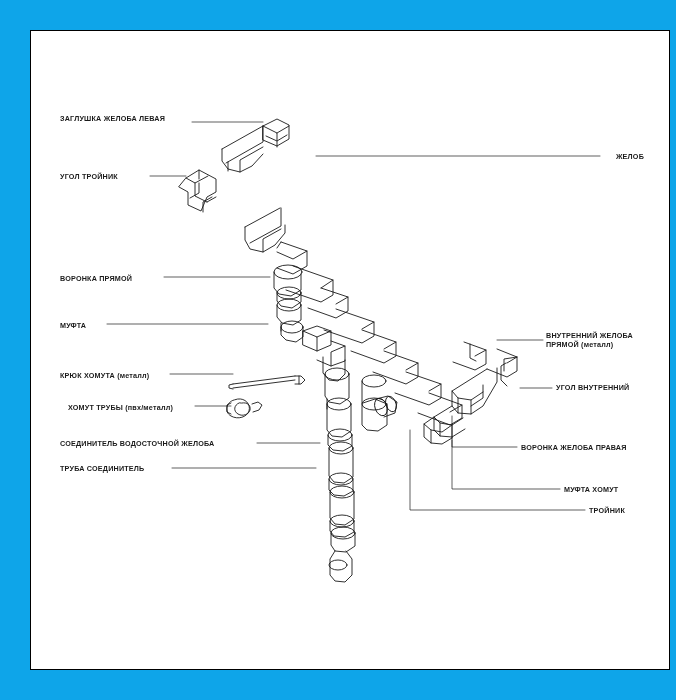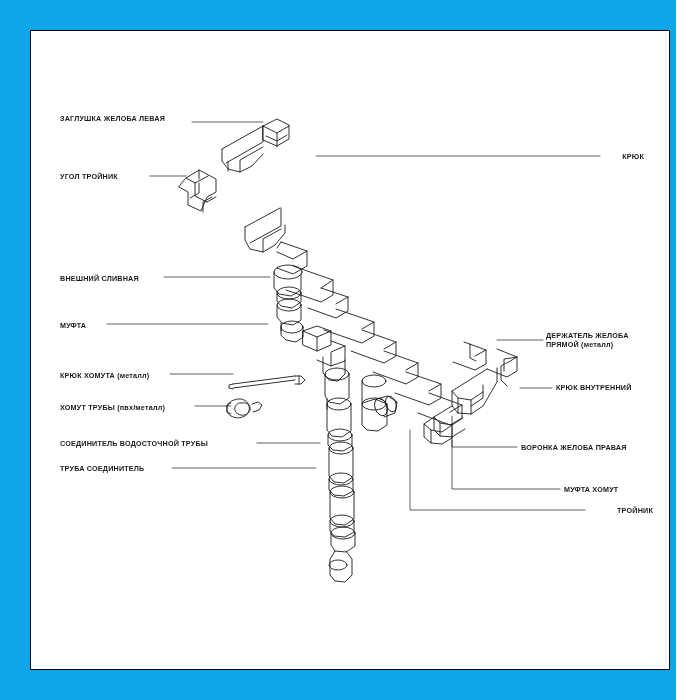--- a/index.html
+++ b/index.html
@@ -241,27 +241,27 @@
 
       <g>
         <path d="M506 363 l-5 3 l0 14 l6 6"></path>
       </g>
 
     </g>
   </svg>
 
   <div class="lbl" style="left:60px; top:114px;">ЗАГЛУШКА ЖЕЛОБА ЛЕВАЯ</div>
   <div class="lbl" style="left:60px; top:172px;">УГОЛ ТРОЙНИК</div>
-  <div class="lbl" style="left:60px; top:274px;">ВНЕШНИЙ СЛИВНАЯ</div>
+  <div class="lbl" style="left:60px; top:274px;">ВОРОНКА ПРЯМОЙ</div>
   <div class="lbl" style="left:60px; top:321px;">МУФТА</div>
   <div class="lbl" style="left:60px; top:371px;">КРЮК ХОМУТА (металл)</div>
-  <div class="lbl" style="left:60px; top:403px;">ХОМУТ ТРУБЫ (пвх/металл)</div>
-  <div class="lbl" style="left:60px; top:439px;">СОЕДИНИТЕЛЬ ВОДОСТОЧНОЙ ТРУБЫ</div>
+  <div class="lbl" style="left:68px; top:403px;">ХОМУТ ТРУБЫ (пвх/металл)</div>
+  <div class="lbl" style="left:60px; top:439px;">СОЕДИНИТЕЛЬ ВОДОСТОЧНОЙ ЖЕЛОБА</div>
   <div class="lbl" style="left:60px; top:464px;">ТРУБА СОЕДИНИТЕЛЬ</div>
 
-  <div class="lbl right" style="left:484px; top:152px; width:160px;">КРЮК</div>
-  <div class="lbl" style="left:546px; top:331px;">ДЕРЖАТЕЛЬ ЖЕЛОБА
+  <div class="lbl right" style="left:484px; top:152px; width:160px;">ЖЕЛОБ</div>
+  <div class="lbl" style="left:546px; top:331px;">ВНУТРЕННИЙ ЖЕЛОБА
 ПРЯМОЙ (металл)</div>
-  <div class="lbl" style="left:556px; top:383px;">КРЮК ВНУТРЕННИЙ</div>
+  <div class="lbl" style="left:556px; top:383px;">УГОЛ ВНУТРЕННИЙ</div>
   <div class="lbl" style="left:521px; top:443px;">ВОРОНКА ЖЕЛОБА ПРАВАЯ</div>
   <div class="lbl" style="left:564px; top:485px;">МУФТА ХОМУТ</div>
-  <div class="lbl" style="left:617px; top:506px;">ТРОЙНИК</div>
+  <div class="lbl" style="left:589px; top:506px;">ТРОЙНИК</div>
 </div>
 
 </body></html>

